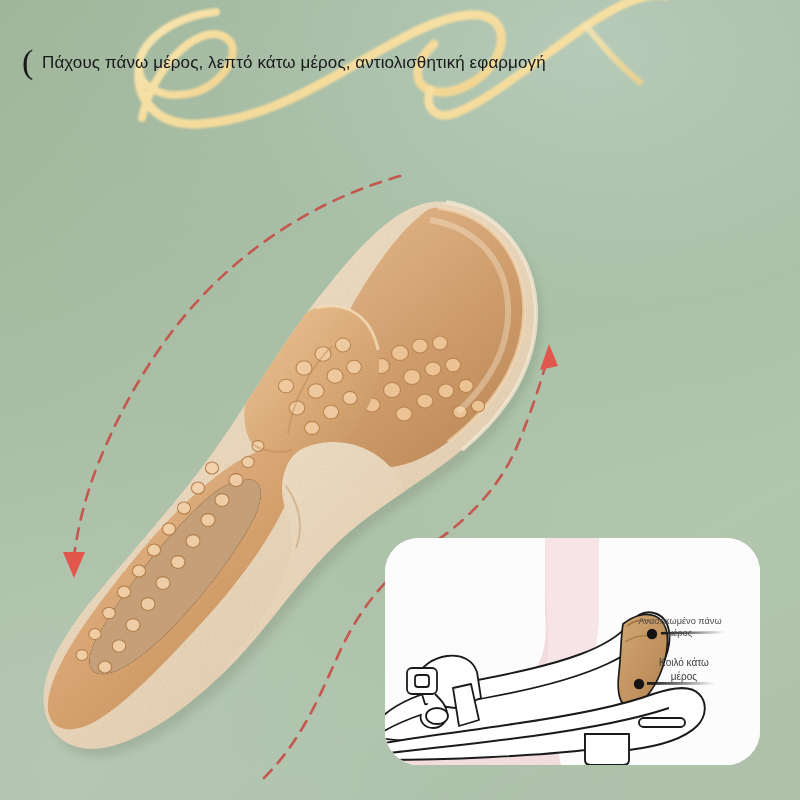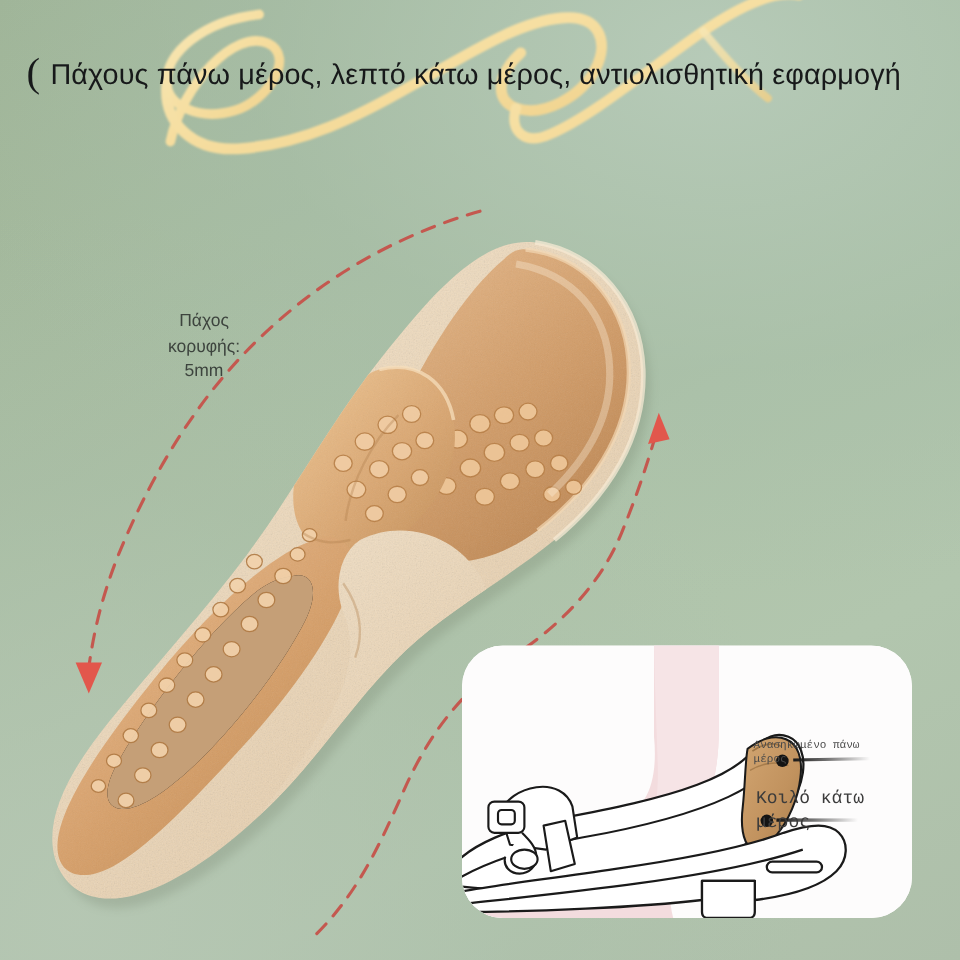--- a/index.html
+++ b/index.html
@@ -41,21 +41,21 @@
   .quote-mark {
     display: block;
     width: 9px;
     height: 30px;
     color: #17191a;
     font-size: 34px;
     line-height: 28px;
     font-family: "Liberation Serif", "DejaVu Serif", serif;
   }
   .headline {
-    font-size: 24px;
+    font-size: 17px;
     color: #17191a;
     letter-spacing: 0.1px;
     font-weight: 400;
   }
   .subline {
     position: absolute;
     left: 15px;
     top: 142px;
     font-size: 14.6px;
     color: #25282a;
@@ -110,37 +110,36 @@
     background: #fdfcfc;
     border-radius: 34px;
     overflow: hidden;
   }
   .inset-svg { display: block; width: 375px; height: 227px; }
 
   .callout {
     position: absolute;
     color: #3a3a3a;
     line-height: 1.35;
-    text-align: left;
+    text-align: center;
     white-space: pre-line;
     pointer-events: none;
-    font-family: Liberation Mono, monospace;
   }
   .callout-top {
     left: 628px;
     top: 615px;
     width: 104px;
     font-size: 9.2px;
     color: #4a4a4a;
   }
   .callout-bottom {
     left: 630px;
     top: 656px;
     width: 108px;
-    font-size: 15px;
+    font-size: 10px;
     color: #3b3b3b;
   }
 </style>
 </head>
 <body>
 
 <div id="stage">
 
   <svg class="swoosh" viewBox="0 0 800 190">
     <defs>
@@ -360,23 +359,20 @@
       <g fill="none" stroke="#b07f4c" stroke-width="2" opacity="0.35">
         <path d="M332,196 C 310,218 292,252 288,284"></path>
         <path d="M252,294 C 264,302 276,304 292,300"></path>
         <path d="M286,336 C 300,356 304,376 296,398"></path>
       </g>
 
       <path d="M430,70 C 478,78 506,112 508,156 C 510,196 490,232 458,262" fill="none" stroke="#fdf0dc" stroke-width="6" opacity="0.35"></path>
     </g>
   </svg>
 
-  <div class="anno anno-left">Πάχος
-κορυφής:
-5mm</div>
 
   <svg class="arrows" viewBox="0 0 800 800">
 
     <g>
       <path d="M400,176 C 330,196 268,232 216,282 C 162,334 124,400 98,464
                C 84,500 78,528 74,556" fill="none" stroke="#c4584f" stroke-width="2.6" stroke-dasharray="11 9" stroke-linecap="round"></path>
       <path d="M74,578 L 63,552 L 85,552 Z" fill="#e2574c"></path>
     </g>
 
     <g>

